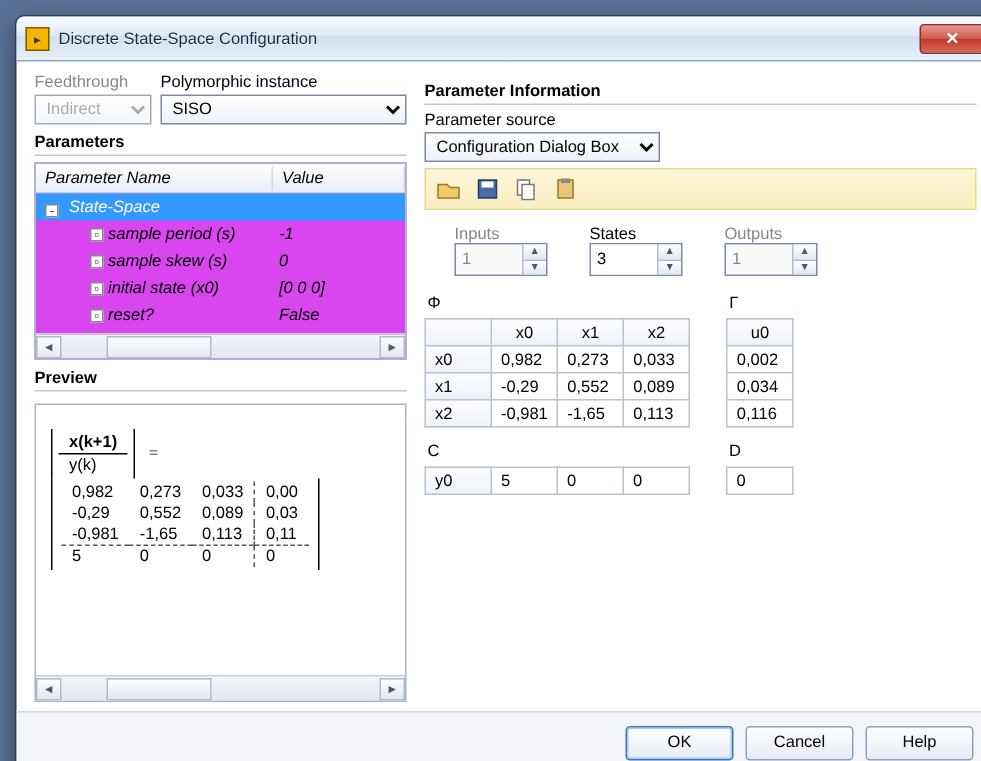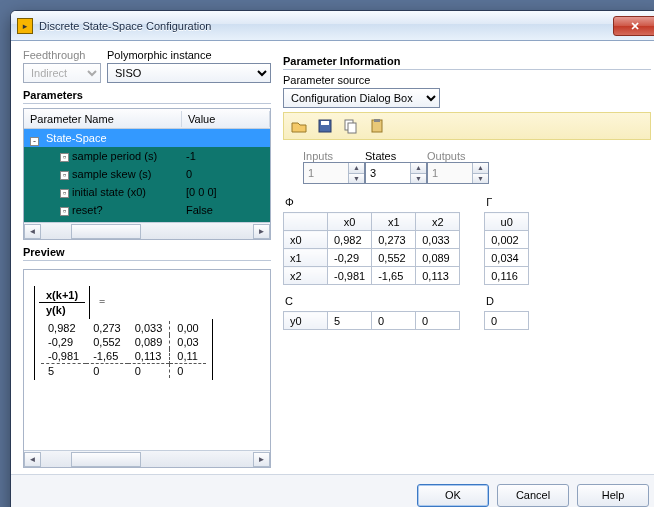--- a/index.html
+++ b/index.html
@@ -12,21 +12,21 @@
   .content { flex: 1; display: flex; padding: 8px 12px 6px 12px; gap: 12px; overflow:hidden;}
   .left { width: 248px; display: flex; flex-direction: column; }
   .right { flex: 1; display: flex; flex-direction: column; }
   .lbl { color: #000; margin-bottom: 2px; }
   .grouplabel { font-weight: bold; color: #000; margin-top: 6px; }
   .hr { height: 1px; background: #bcc7d8; margin: 2px 0 4px 0; }
   select, input[type=text] { border: 1px solid #7a8aa5; background: #fff; padding: 1px 3px; height: 20px; }
   select { background: linear-gradient(#fff,#eef2f8); }
   .row { display: flex; gap: 6px; align-items: center; }
   .disabled { color: #888; }
-  .ptable { border: 1px solid #a8b4c8; height: 132px; overflow: hidden; position:relative; background:#0f766e;}
+  .ptable { border: 1px solid #a8b4c8; height: 132px; overflow: hidden; position:relative; background:#d946ef;font-style:italic;}
   .ptable .phead { display: flex; background: linear-gradient(#fdfdfe,#e9eef6); border-bottom: 1px solid #c4cedc; height:20px; align-items:center;}
   .ptable .phead div { padding: 2px 6px; border-right: 1px solid #d0d8e4; }
   .ptable .prow { display: flex; height: 18px; align-items:center;}
   .ptable .prow .c1 { width: 158px; padding-left: 22px; position:relative;}
   .ptable .prow .c2 { flex:1; padding-left: 4px;}
   .ptable .sel { background: #3399ff; color: #fff; }
   .ptable .tree { position:absolute; left:6px; top:2px; width:12px; height:12px; }
   .ptable .box { border:1px solid #888; width:9px; height:9px; display:inline-block; line-height:7px; text-align:center; font-size:9px; background:#fff; color:#333;}
   .scrollbar-h { height:17px; background:linear-gradient(#f3f5f9,#e2e7ef); border-top:1px solid #c4cedc; position:absolute; bottom:0; left:0; right:0; display:flex; align-items:center;}
   .sbtn { width:17px; height:15px; background:linear-gradient(#fdfdfe,#e3e8f0); border:1px solid #b0bccd; margin:0; text-align:center; line-height:13px; font-size:8px; color:#556;}
@@ -37,21 +37,21 @@
   .matrix { display:inline-block; border-left:1px solid #000; border-right:1px solid #000; padding:2px 6px; margin:0 2px; vertical-align:middle;}
   .matrix table { border-collapse:collapse; font-family:"Times New Roman"; font-size:12px;}
   .matrix td { padding:1px 7px; text-align:left;}
   .matrix .dashv td { border-top:1px dashed #555;}
   .matrix td.dashr { border-right:1px dashed #555;}
   .toolbar { background: linear-gradient(#fdf6d8,#f8eec0); border:1px solid #e6d98a; height:28px; display:flex; align-items:center; padding:0 6px; gap:8px; margin-top:4px;}
   .tico { width:18px; height:18px; display:flex; align-items:center; justify-content:center;}
   .fieldset { margin-top:6px; }
   .fs-title-row { display:flex; align-items:center; }
   .fs-title { font-weight:bold; margin-left:10px; background:#fff; padding:0 4px;}
-  .dims { display:flex; margin:4px 0 0 20px;}
+  .dims { display:flex; gap:28px; margin:4px 0 0 20px;}
   .dimcol .dl { color:#888; }
   .spin { display:inline-flex; border:1px solid #7a8aa5; height:22px; }
   .spin input { border:none; width:44px; height:20px; padding:0 4px;}
   .spin .btns { width:16px; display:flex; flex-direction:column;}
   .spin .btns div { flex:1; background:linear-gradient(#fdfdfe,#e3e8f0); border-left:1px solid #b0bccd; text-align:center; font-size:7px; line-height:9px; color:#556;}
   .spin .btns div:first-child { border-bottom:1px solid #b0bccd;}
   .mgrid { border-collapse:collapse; margin-top:4px;padding-left:25px;}
   .mgrid td, .mgrid th { border:1px solid #b8c2d2; padding:2px 6px; min-width:44px; height:18px; background:#fff; text-align:left;}
   .mgrid th { background:linear-gradient(#fdfdfe,#eef2f8); font-weight:normal; text-align:center;}
   .mgrid .rh { background:linear-gradient(#fdfdfe,#eef2f8);}
@@ -135,21 +135,21 @@
       <div class="preview">
         <div class="preview-inner">
           <span class="matvec">
             <span class="matrix" style="padding:2px 4px">
               <table>
                 <tbody>
                     <tr>
                       <td style="border-bottom:1px solid #000; font-weight:bold">x(k+1)</td>
                     </tr>
                 <tr>
-                      <td style="font-weight:bold">y(k)</td>
+                      <td style="font-weight:normal">y(k)</td>
                     </tr>
               </tbody>
                 </table>
             </span>
           </span>
           <span style="margin:0 4px; font-family:'Times New Roman'">=</span>
           <span class="matrix">
             <table>
               <tbody>
                   <tr>

